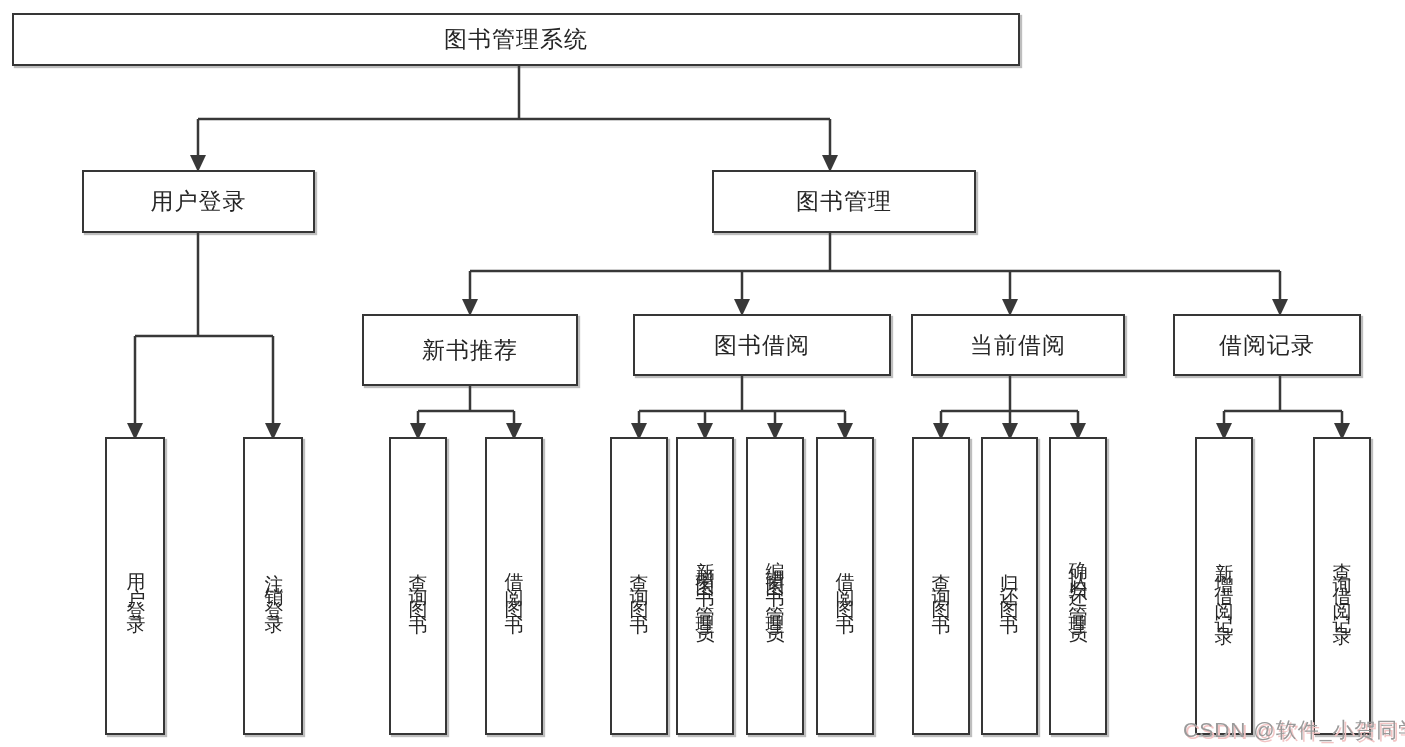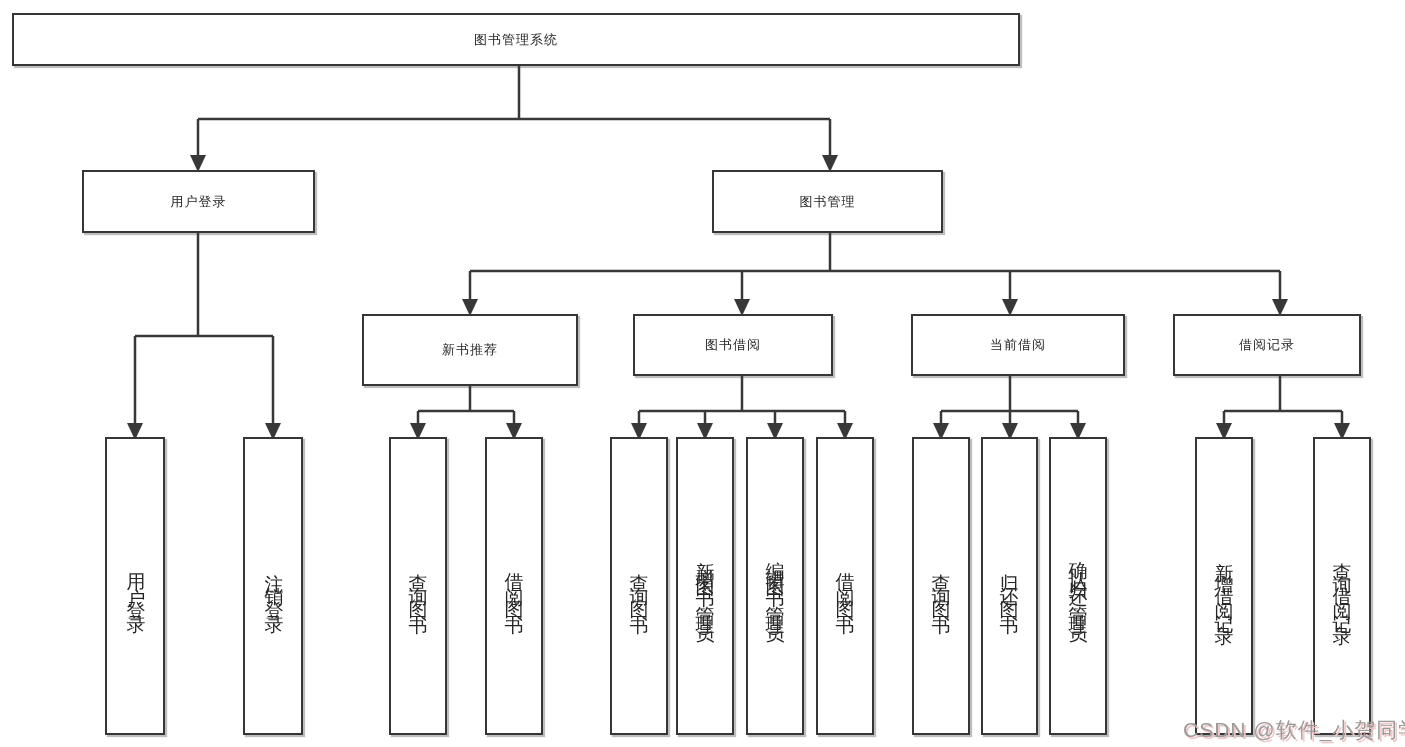--- a/index.html
+++ b/index.html
@@ -14,21 +14,21 @@
   .node{
     position:absolute;
     background:#ffffff;
     border:2px solid #363636;
     box-shadow:2px 2px 1px rgba(70,70,70,.35);
     color:#262626;
     box-sizing:border-box;
   }
   .hnode{
     display:flex;align-items:center;justify-content:center;
-    font-size:13px;letter-spacing:1px;
+    font-size:23px;letter-spacing:1px;
   }
   .vnode{
     writing-mode:vertical-rl;
     text-orientation:mixed;
     text-align:center;
     line-height:54px;
     font-size:19px;
     top:437px;height:298px;width:58px;
   }
   .v4{letter-spacing:14px;}
@@ -85,24 +85,24 @@
       <polygon points="1002,423 1018,423 1010,440"></polygon>
       <polygon points="1070,423 1086,423 1078,440"></polygon>
       <polygon points="1216,423 1232,423 1224,440"></polygon>
       <polygon points="1334,423 1350,423 1342,440"></polygon>
     </g>
   </svg>
 
   <div class="node hnode" style="left:12px;top:13px;width:1008px;height:53px;">图书管理系统</div>
 
   <div class="node hnode" style="left:82px;top:170px;width:233px;height:63px;">用户登录</div>
-  <div class="node hnode" style="left:712px;top:170px;width:231px;height:63px;">图书管理</div>
+  <div class="node hnode" style="left:712px;top:170px;width:264px;height:63px;">图书管理</div>
 
   <div class="node hnode" style="left:362px;top:314px;width:216px;height:72px;">新书推荐</div>
-  <div class="node hnode" style="left:633px;top:314px;width:200px;height:62px;">图书借阅</div>
+  <div class="node hnode" style="left:633px;top:314px;width:258px;height:62px;">图书借阅</div>
   <div class="node hnode" style="left:903px;top:314px;width:214px;height:62px;margin-left:8px;">当前借阅</div>
   <div class="node hnode" style="left:1173px;top:314px;width:188px;height:62px;">借阅记录</div>
 
   <div class="node vnode v4" style="left:105px;width:60px;">用户登录</div>
   <div class="node vnode v4" style="left:243px;width:60px;">注销登录</div>
 
   <div class="node vnode v4" style="left:389px;">查询图书</div>
   <div class="node vnode v4" style="left:485px;">借阅图书</div>
 
   <div class="node vnode v4" style="left:610px;">查询图书</div>

